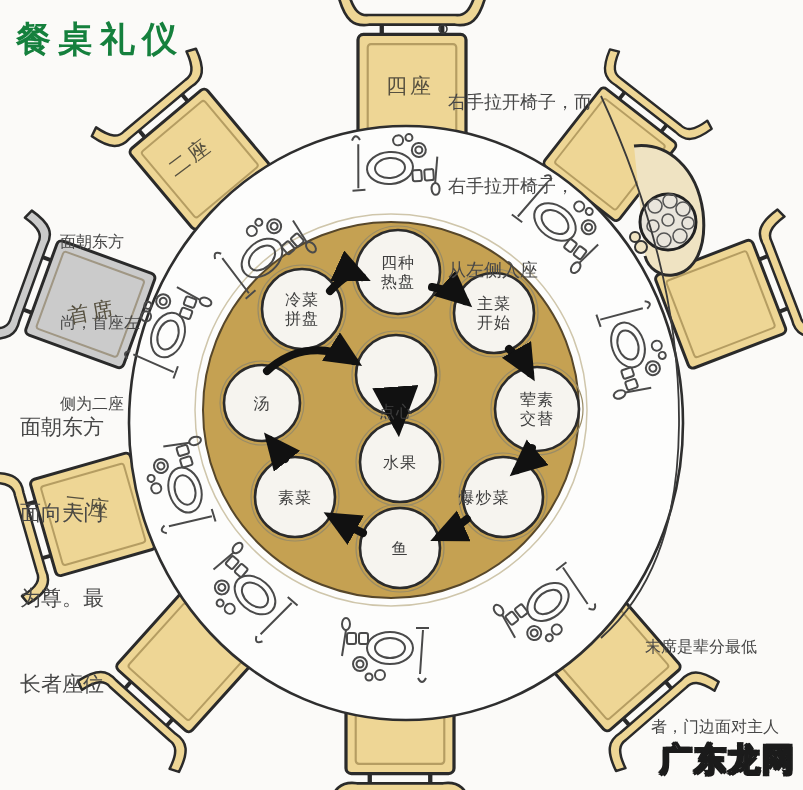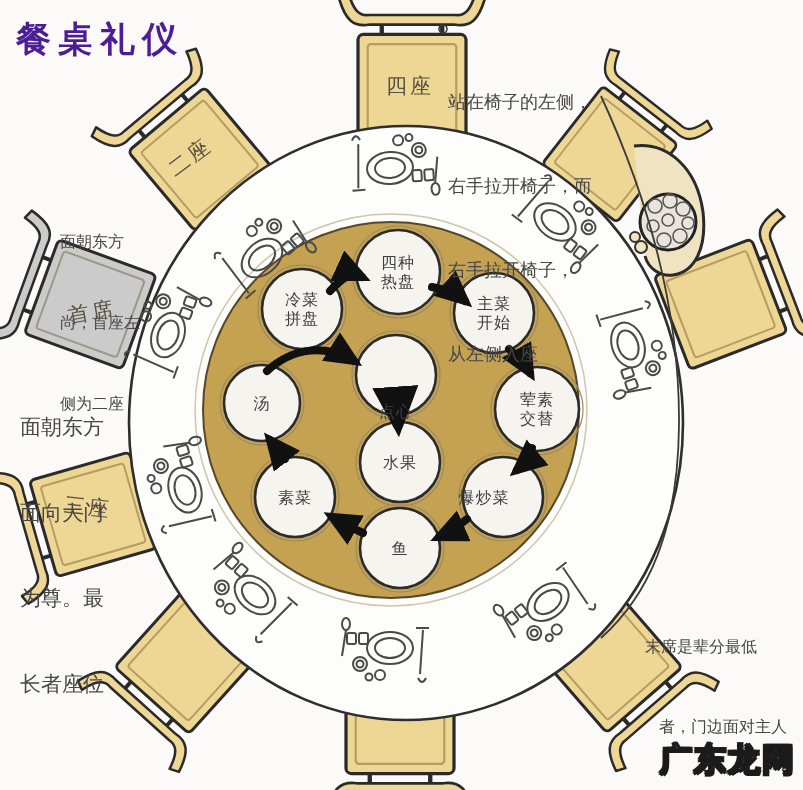--- a/index.html
+++ b/index.html
@@ -6,21 +6,21 @@
   .canvas{
     position:relative;width:803px;height:790px;overflow:hidden;
     background:#fbfaf8;
     font-family:"DejaVu Sans",sans-serif;
     color:#3a3a3a;
   }
   svg{position:absolute;left:0;top:0;}
   .txt{position:absolute;white-space:pre;}
   .page-title{
     left:16px;top:16px;font-size:35px;font-weight:600;letter-spacing:7px;
-    color:#4c1d95;font-family:"DejaVu Serif","DejaVu Sans",serif;text-align:right;
+    color:#15803d;font-family:"DejaVu Serif","DejaVu Sans",serif;text-align:right;
   }
   .ann{font-weight:500;color:#474747;}
   .ann div{white-space:nowrap;}
   .ann-tr{left:448px;top:32px;font-size:18px;line-height:28px;}
   .ann-lu{left:60px;top:174px;font-size:16px;line-height:27px;}
   .ann-lm{left:20px;top:356px;font-size:21px;line-height:28.5px;}
   .ann-br{left:643px;top:581px;font-size:16px;line-height:26.5px;}
   .seat-label{
     position:absolute;font-size:21px;letter-spacing:3px;color:#56503f;
     font-weight:500;transform-origin:center;white-space:nowrap;
@@ -193,42 +193,41 @@
     </g>
   </g>
 
   <path d="M 601 96 C 642 185 680 300 679 425 C 678 532 648 596 601 638" fill="none" stroke="#3a3a3a" stroke-width="1.8"></path>
   <circle cx="443" cy="29" r="4" fill="none" stroke="#3a3a3a" stroke-width="1.6"></circle>
 </svg>
 
 <div class="txt page-title">餐桌礼仪</div>
 
 <div class="txt ann ann-tr">
-  <div>站在椅子的左侧，</div>
   <div>右手拉开椅子，而</div>
   <div>右手拉开椅子，</div>
   <div>从左侧入座</div>
 </div>
 
 <div class="txt ann ann-lu">
   <div>面朝东方</div>
   <div>尚，首座左</div>
   <div>侧为二座</div>
 </div>
 
 <div class="txt ann ann-lm">
   <div>面朝东方</div>
   <div>面向大门</div>
   <div>为尊。最</div>
   <div>长者座位</div>
 </div>
 
 <div class="txt ann ann-br">
   <div style="margin-left:2px">末席是辈分最低</div>
-  <div style="margin-left:16px">者，门边面对主人</div>
+  <div style="margin-left:8px">者，门边面对主人</div>
   
   
   
 </div>
 
 <div class="seat-label" style="left:410px;top:86px;transform:translate(-50%,-50%);">四座</div>
 <div class="seat-label" style="left:190px;top:157px;transform:translate(-50%,-50%) rotate(-37deg);">二座</div>
 <div class="seat-label" style="left:92px;top:312px;transform:translate(-50%,-50%) rotate(-10deg);">首席</div>
 <div class="seat-label" style="left:88px;top:507px;transform:translate(-50%,-50%) rotate(6deg);">三座</div>
 

